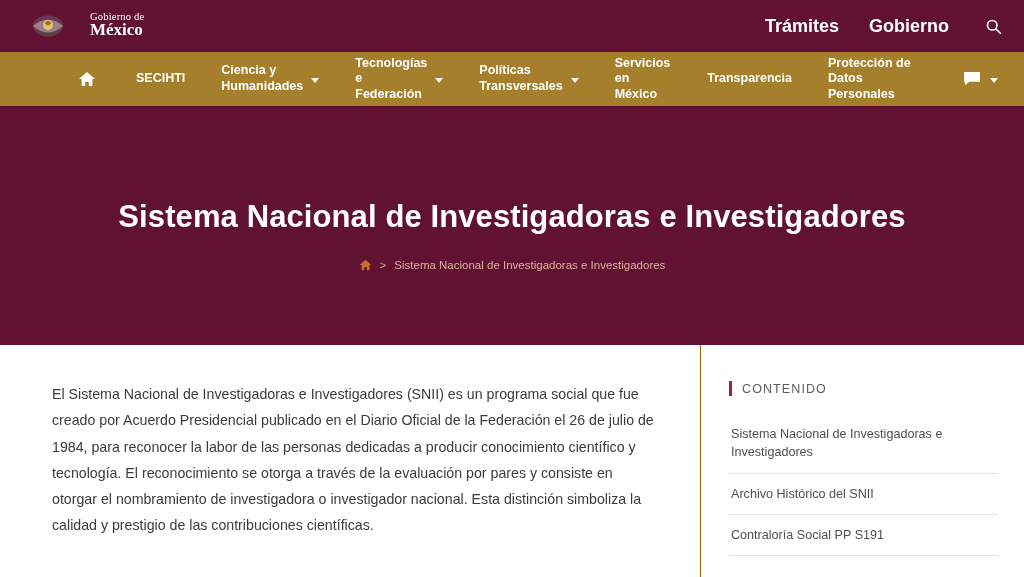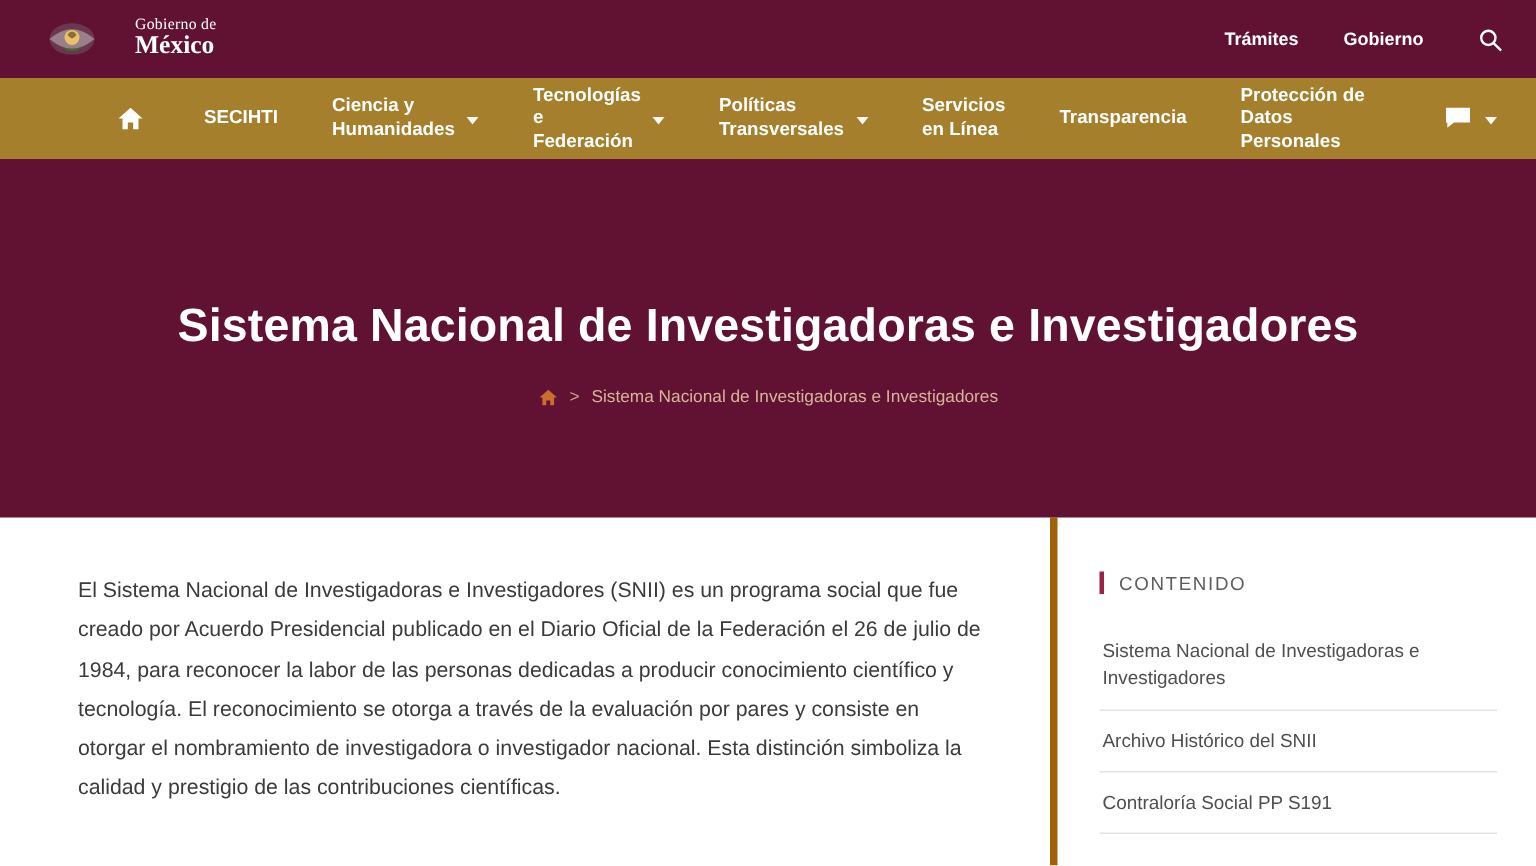--- a/index.html
+++ b/index.html
@@ -45,21 +45,21 @@
     margin-top: -1px;
   }
   .topnav {
     margin-left: auto;
     display: flex;
     align-items: center;
     gap: 30px;
   }
   .topnav a {
     color: #ffffff;
-    font-size: 12px;
+    font-size: 18px;
     text-decoration: none;
     font-weight: bold;
   }
   .search-btn {
     background: none;
     border: none;
     cursor: pointer;
     padding: 0 0 0 6px;
     display: flex;
     align-items: center;
@@ -144,21 +144,21 @@
     margin-bottom: 22px;
   }
   .main-col p {
     color: #3b3b3b;
     font-size: 14.2px;
     line-height: 1.85;
     text-align: left;
   }
   .side-col {
     flex: 1;
-    border-left: 5px solid #a16207;
+    border-left: 1px solid #a16207;
     padding: 36px 26px 0 28px;
   }
   .side-title {
     display: flex;
     align-items: center;
     gap: 10px;
     margin-bottom: 18px;
   }
   .side-title .bar {
     width: 3px; height: 15px;
@@ -237,21 +237,21 @@
   </div>
 
   <div class="menuitem">
     <span>Políticas
 Transversales</span>
     <i class="caret"></i>
   </div>
 
   <div class="menuitem">
     <span>Servicios
-en Línea</span>
+en México</span>
   </div>
 
   <div class="menuitem">
     <span>Transparencia</span>
   </div>
 
   <div class="menuitem">
     <span>Protección de
 Datos Personales</span>
   </div>

